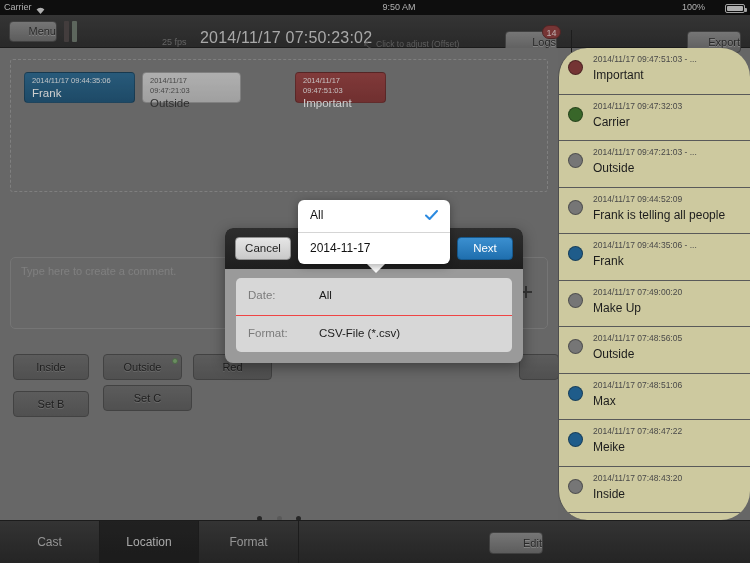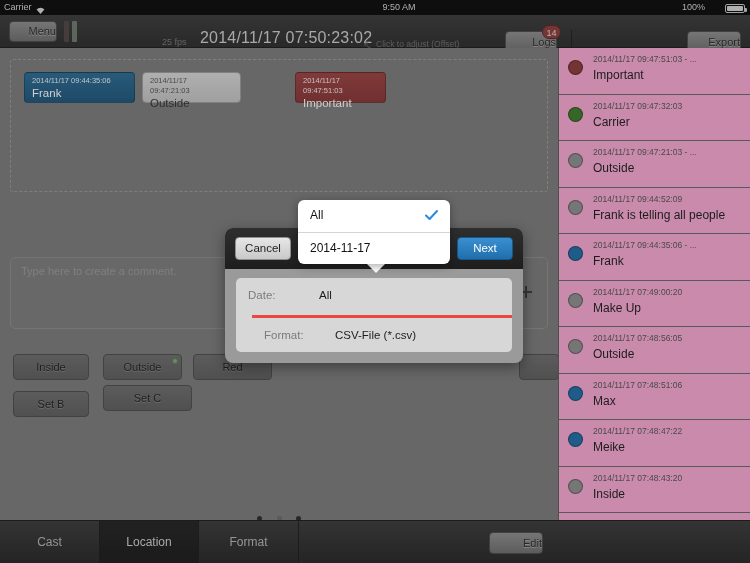--- a/index.html
+++ b/index.html
@@ -104,21 +104,21 @@
     background: #7fae73; border: 1px solid #5a7d52;
   }
 
   .pager { position: absolute; left: 0; top: 459px; width: 558px; text-align: center; }
   .pager i { display:inline-block; width:5px; height:5px; border-radius:50%; background:#2a2a2a; margin:0 5px; }
   .pager i.off { background:#6a6a6a; }
 
   
   .sidebar {
     position: absolute; top: 48px; right: 0; width: 192px; height: 472px;
-    background: #f9a8d4; border-left: 1px solid #5b5b5b; overflow: hidden;
+    background: #fef9c3; border-left: 1px solid #5b5b5b; overflow: hidden; border-radius: 29px;
   }
   .log-row {
     position: relative; height: 46.5px; border-bottom: 1px solid #6a6a6a;
     padding: 5px 6px 0 34px; cursor: pointer;
   }
   .log-dot {
     position: absolute; left: 9px; top: 12px; width: 15px; height: 15px;
     border-radius: 50%; border: 1px solid rgba(0,0,0,.35);
   }
   .log-time { font-size: 8.5px; color: #555; line-height: 13px; }
@@ -161,21 +161,21 @@
     border: 1px solid #8f8f8f; color: #1e1e1e;
   }
   .next-btn {
     right: 10px; width: 56px;
     background: linear-gradient(to bottom, #3b8fd0, #1f6fae);
     border: 1px solid #16588c; color: #fff;
   }
   .modal-body { position: absolute; left: 11px; top: 50px; width: 276px; height: 74px;
                 background: #d7d7d7; border-radius: 5px; overflow: hidden; }
   .field-row { position: relative; height: 37px; }
-  .field-row + .field-row { border-top: 3px solid #ef4444; margin-left: 16px; }
+  .field-row + .field-row { border-top: 1px solid #ef4444; }
   .field-label { position: absolute; left: 12px; top: 11px; font-size: 11.5px; color: #7b7b7b; }
   .field-value { position: absolute; left: 83px; top: 11px; font-size: 11.5px; color: #1c1c1c; }
 
   
   .popover {
     position: absolute; left: 298px; top: 200px; width: 152px; height: 64px;
     background: #fff; border-radius: 6px;
     box-shadow: 0 2px 10px rgba(0,0,0,.35);
   }
   .pop-item { position: relative; height: 32px; cursor: pointer; }

